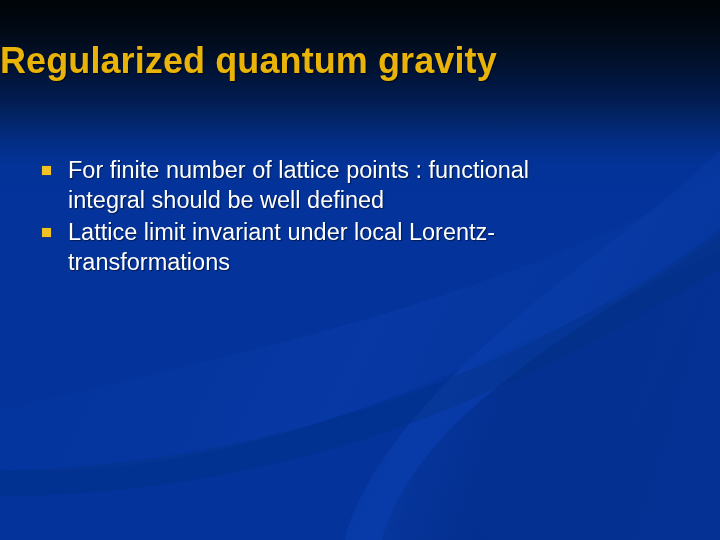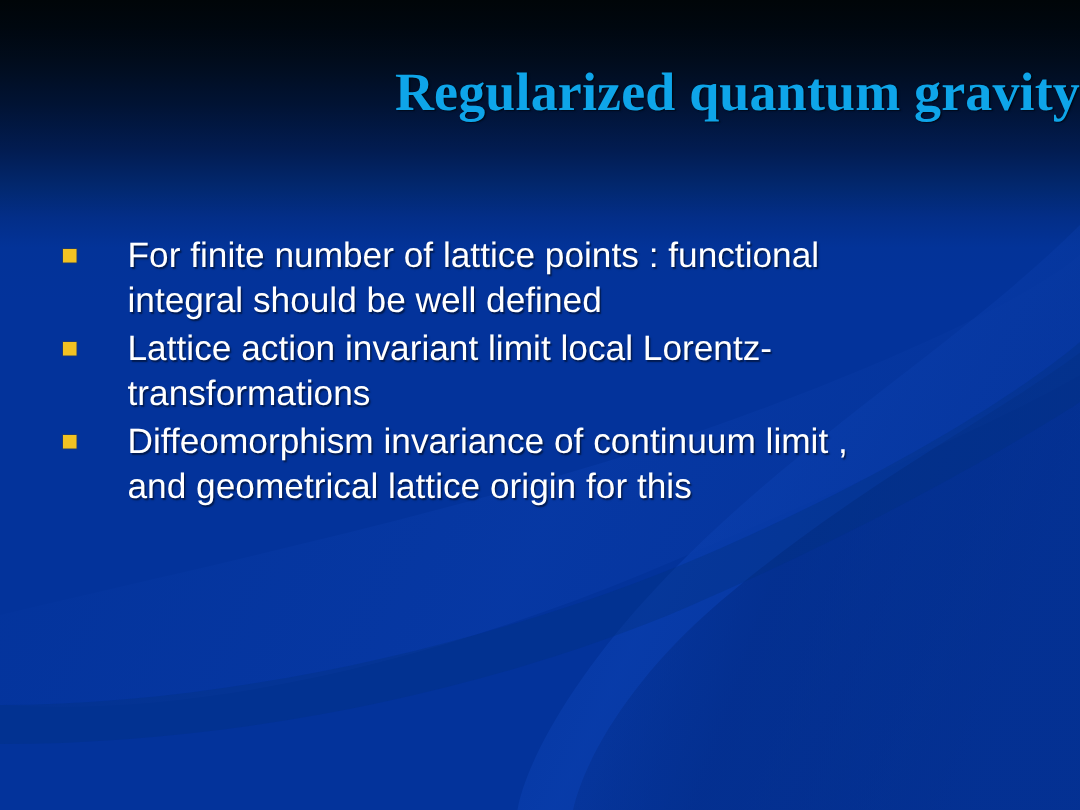--- a/index.html
+++ b/index.html
@@ -35,41 +35,39 @@
   #bg-swoosh {
     position: absolute;
     inset: 0;
     pointer-events: none;
   }
   #title {
     position: absolute;
     left: 0;
     right: 0;
     top: 40px;
-    text-align: right;
-    color: #0ea5e9;
+    text-align: left;
+    color: #eab308;
     font-size: 36px;
     font-weight: bold;
     letter-spacing: 0.1px;
     text-shadow: 1px 1px 1px rgba(0,0,0,0.55);
     white-space: nowrap;
-    font-family: Liberation Serif, serif;
   }
   #bullets {
     position: absolute;
     left: 42px;
     top: 155px;
     right: 40px;
   }
   .bullet-row {
     position: relative;
     display: flex;
     align-items: flex-start;
     margin-bottom: 2px;
-    gap: 17px;
   }
   .bullet-marker {
     flex: 0 0 auto;
     width: 9px;
     height: 9px;
     background: #f2c222;
     margin-top: 11px;
     margin-right: 17px;
     box-shadow: 0 0 0 0.5px rgba(120,90,0,0.35);
   }
@@ -118,26 +116,21 @@
   <div id="bullets">
 
     <div class="bullet-row">
       <span class="bullet-marker"></span>
       <span class="bullet-text">For finite number of lattice points : functional
 integral should be well defined</span>
     </div>
 
     <div class="bullet-row">
       <span class="bullet-marker"></span>
-      <span class="bullet-text">Lattice action invariant limit local Lorentz-
+      <span class="bullet-text">Lattice limit invariant under local Lorentz-
 transformations</span>
     </div>
 
 
-    <div class="bullet-row">
-      <span class="bullet-marker"></span>
-      <span class="bullet-text">Diffeomorphism invariance of continuum limit ,
-and geometrical  lattice origin for this</span>
-    </div>
 
   </div>
 
 </div>
 
 </body></html>

